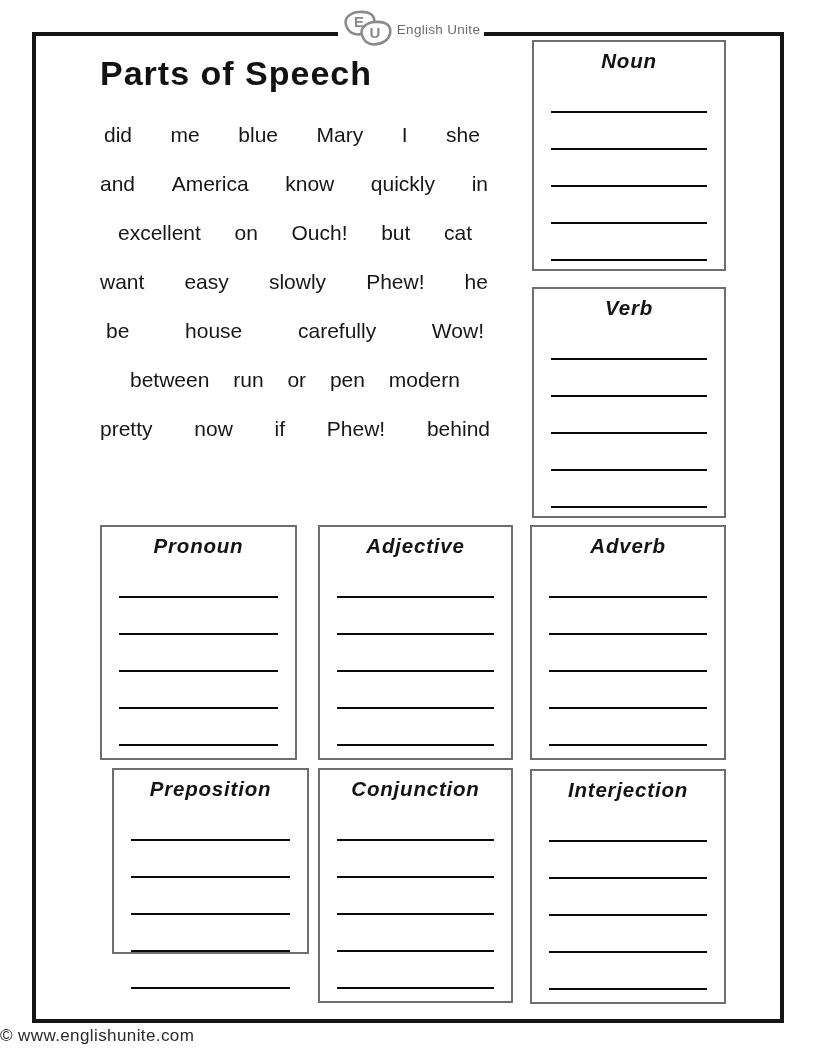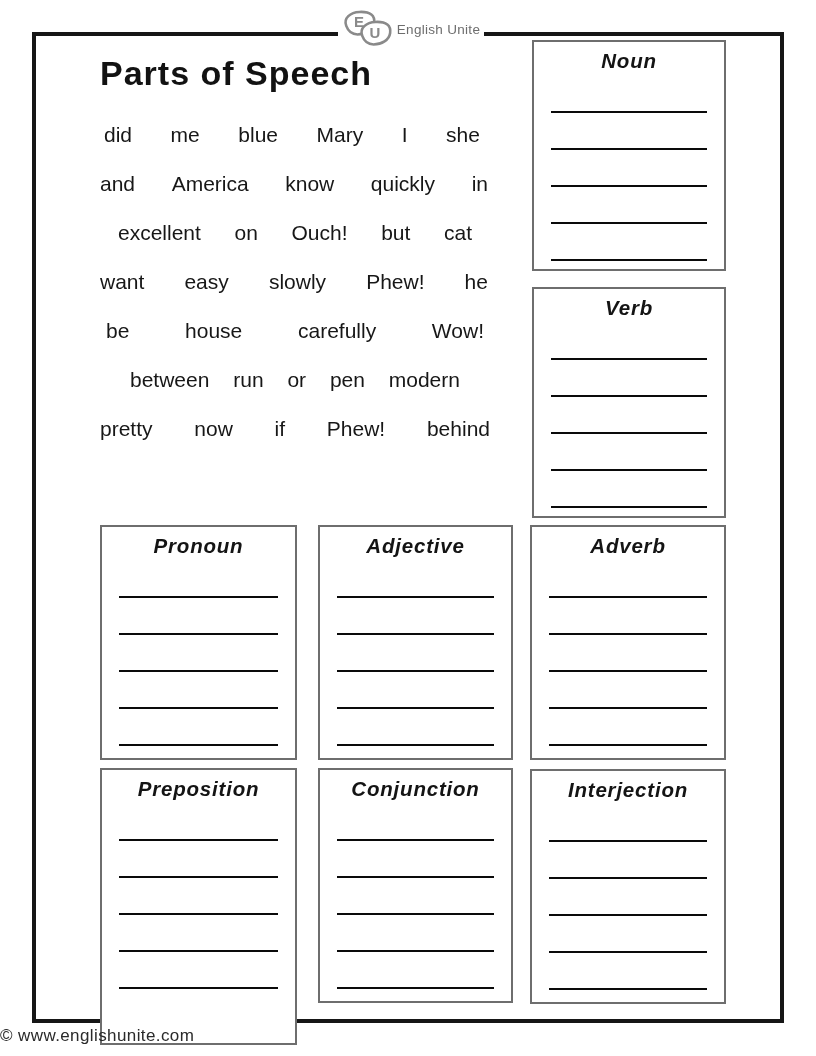--- a/index.html
+++ b/index.html
@@ -184,21 +184,21 @@
   <div class="box-label">Adverb</div>
   <div class="box-lines">
       <div class="blank-line"></div>
       <div class="blank-line"></div>
       <div class="blank-line"></div>
       <div class="blank-line"></div>
       <div class="blank-line"></div>
     </div>
 </section>
 
-<section class="category-box" style="left:100px;top:768px;width:197px;height:277px">
+<section class="category-box" style="left:112px;top:768px;width:197px;height:186px">
   <div class="box-label">Preposition</div>
   <div class="box-lines">
       <div class="blank-line"></div>
       <div class="blank-line"></div>
       <div class="blank-line"></div>
       <div class="blank-line"></div>
       <div class="blank-line"></div>
     </div>
 </section>
 

